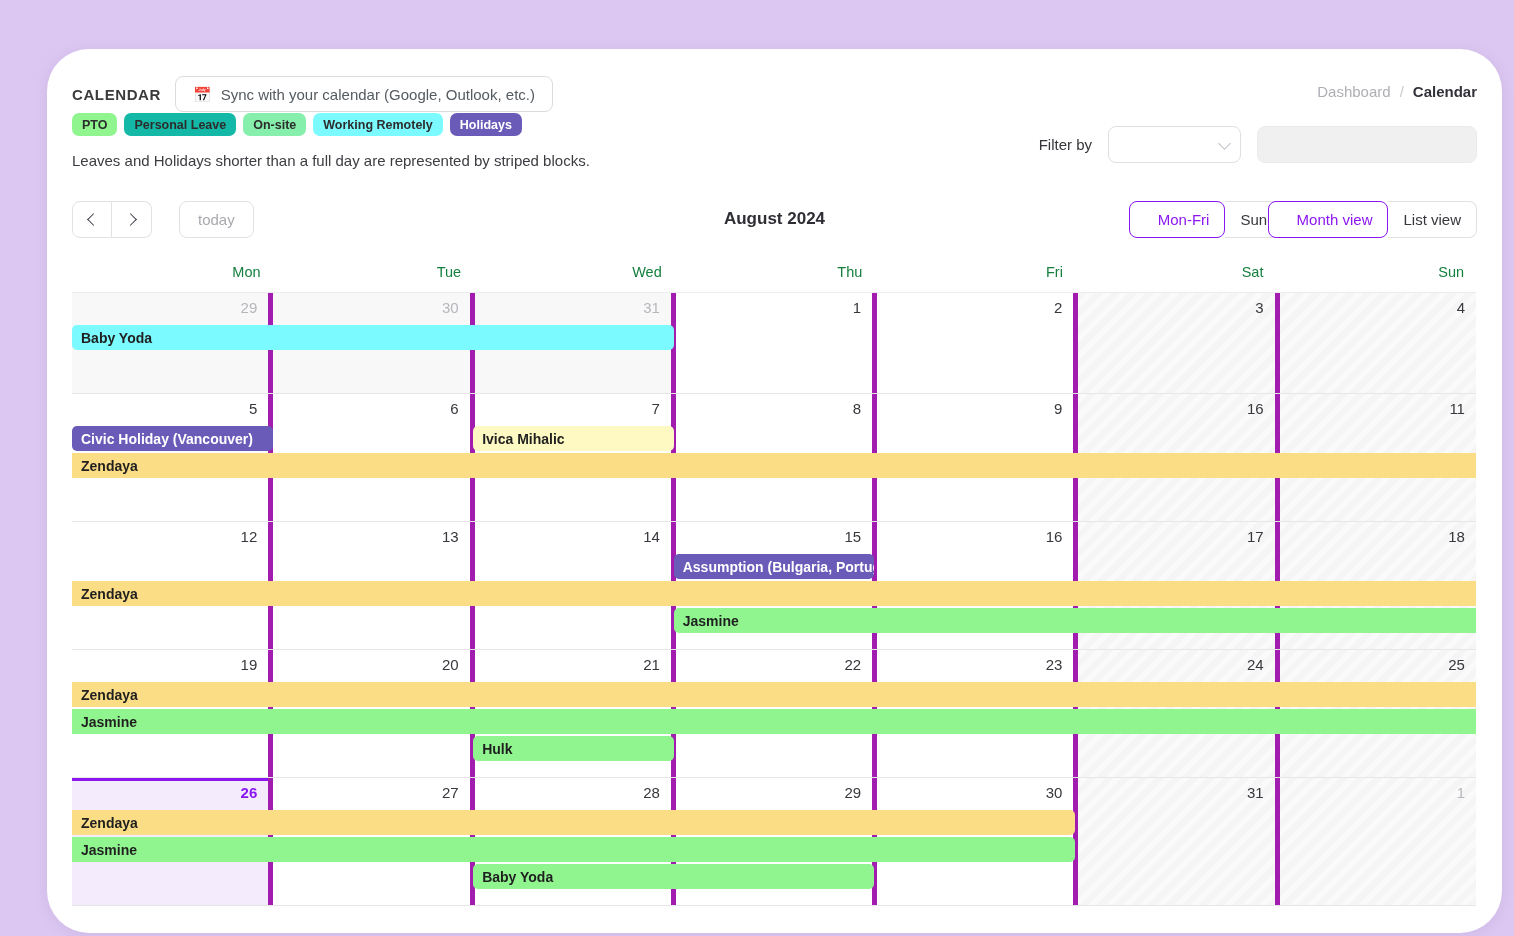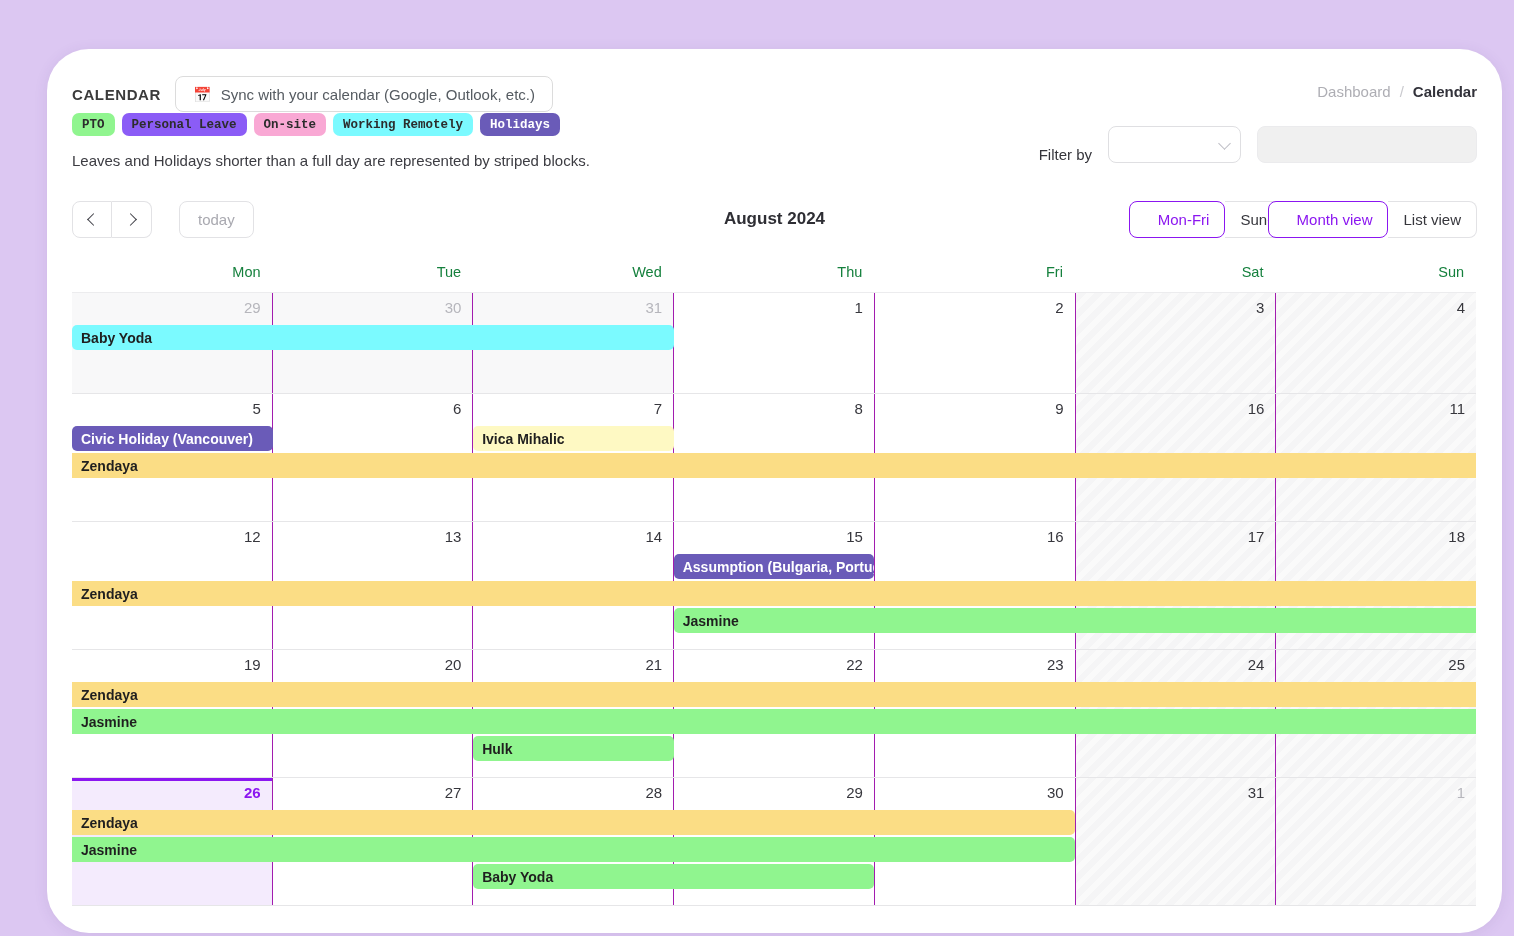--- a/index.html
+++ b/index.html
@@ -47,33 +47,33 @@
   .crumb .c-dash { color: #aeaeb4; }
   .crumb .c-sep  { color: #c9c9ce; }
   .crumb .c-cur  { color: #32323a; font-weight: bold; }
 
   
   .legend { position: absolute; left: 25px; top: 64px; display: flex; gap: 7px; align-items: center; }
   .pill {
     height: 23px; padding: 0 10px; border-radius: 7px;
     display: inline-flex; align-items: center;
     font-size: 12.5px; font-weight: bold; color: #2c2c2c;
-    white-space: nowrap; cursor: pointer; font-family: Liberation Mono, monospace;
+    white-space: nowrap; cursor: pointer;
   }
   .pill.purple { color: #ffffff; }
 
   .legend-note {
     position: absolute; left: 25px; top: 103px;
     font-size: 15px; color: #3c3c42;
   }
 
   
   .filter-wrap {
     position: absolute; right: 25px; top: 77px;
-    display: flex; align-items: flex-end; gap: 16px;
+    display: flex; align-items: center; gap: 16px;
   }
   .filter-label { font-size: 15px; color: #35353b; }
   .filter-select {
     position: relative;
     width: 133px; height: 37px;
     border: 1px solid #dfdfe2; border-radius: 8px; background: #fff;
     display: flex; align-items: center; padding: 0 10px;
     font-size: 14px; color: #9a9aa2; cursor: pointer;
   }
   .chev {
@@ -139,21 +139,21 @@
   .dow {
     flex: 1 1 0; text-align: right; padding-right: 12px;
     font-size: 14.5px; color: #15803d;
   }
   .weeks { border-top: 1px solid #ececee; }
 
   .week { position: relative; border-bottom: 1px solid #e6e6e8; }
   .daycells { display: flex; }
   .daycell {
     flex: 1 1 0; position: relative;
-    border-left: 1px solid #a21caf;
+    border-left: 5px solid #a21caf;
     background: #ffffff;
   }
   .daycell:first-child { border-left: none; }
   .daycell .dnum {
     position: absolute; right: 11px; top: 6px;
     font-size: 15px; color: #37373d;
   }
   .daycell.other { background: #f8f8f9; }
   .daycell.other .dnum { color: #b6b6bc; }
   .daycell.weekend {
@@ -200,24 +200,24 @@
   <div class="crumb">
     <span class="c-dash">Dashboard</span>
     <span class="c-sep">/</span>
     <span class="c-cur">Calendar</span>
   </div>
 
   <div class="legend" id="legend">
         <div class="pill" style="background: rgb(144, 245, 143);">
           <span>PTO</span>
         </div>
-        <div class="pill" style="background: #8b5cf6;">
+        <div class="pill" style="background: #14b8a6;">
           <span>Personal Leave</span>
         </div>
-        <div class="pill" style="background: #f9a8d4;">
+        <div class="pill" style="background: #86efac;">
           <span>On-site</span>
         </div>
         <div class="pill" style="background: rgb(123, 250, 255);">
           <span>Working Remotely</span>
         </div>
         <div class="pill purple" style="background: rgb(106, 91, 184);">
           <span>Holidays</span>
         </div>
       </div>
   <div class="legend-note">Leaves and Holidays shorter than a full day are represented by striped blocks.</div>

